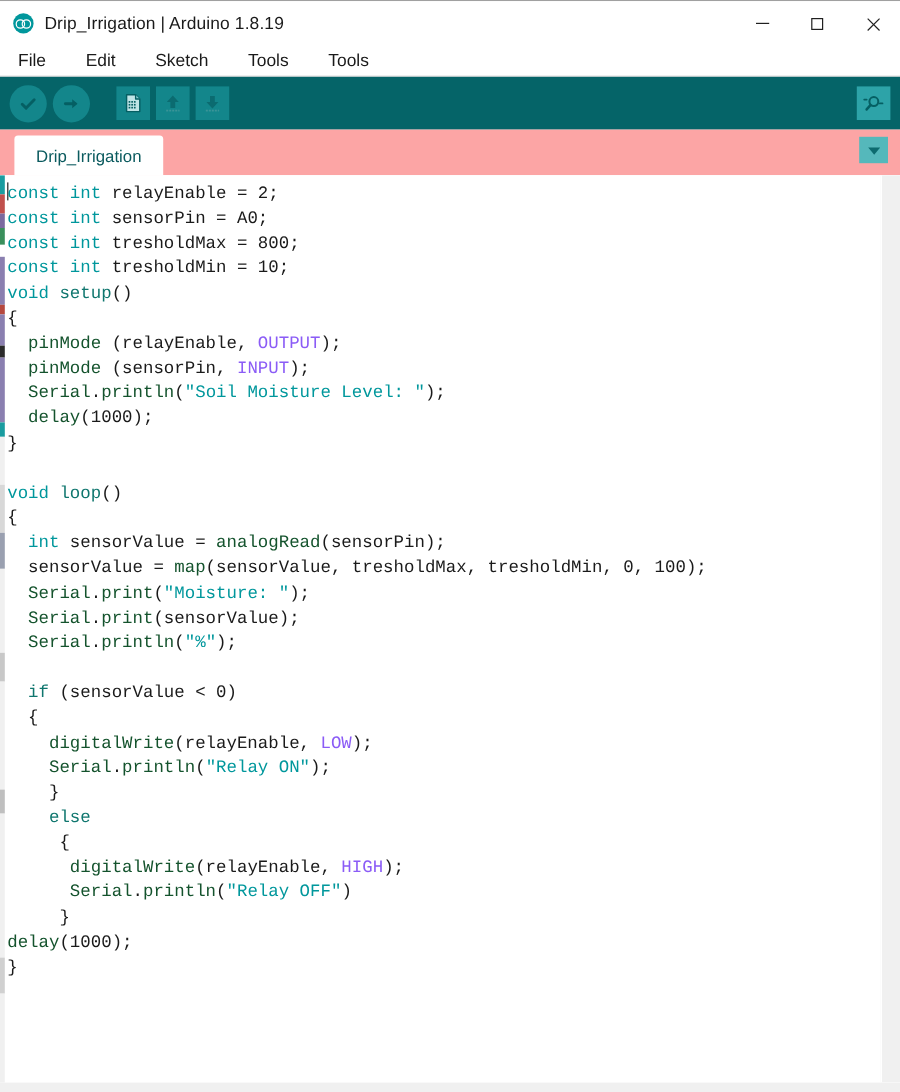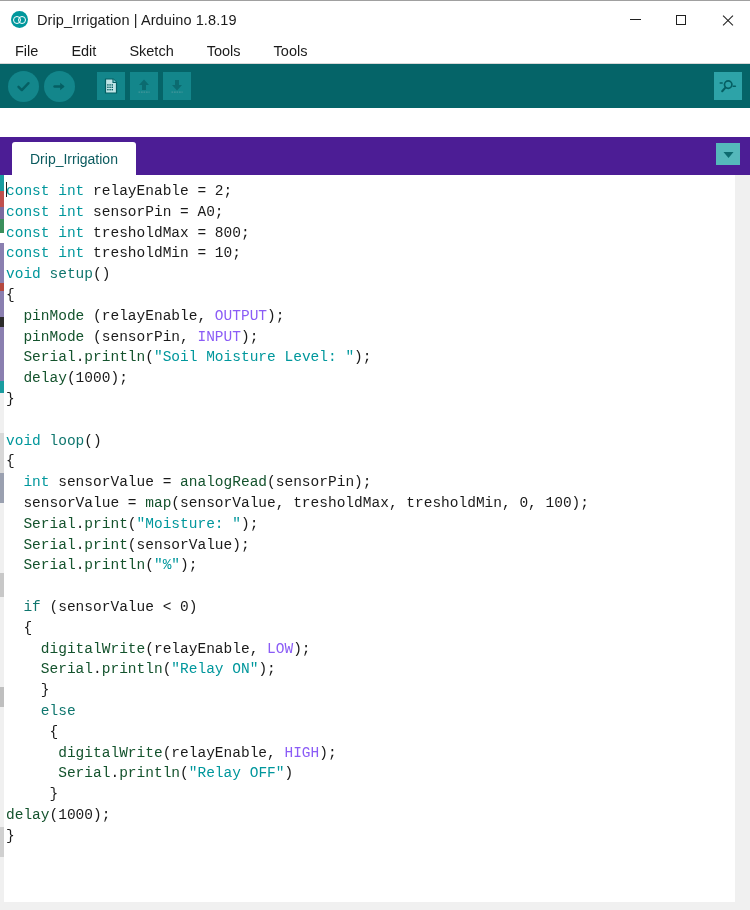--- a/index.html
+++ b/index.html
@@ -149,26 +149,25 @@
     background: #2da3a8;
     display: flex;
     align-items: center;
     justify-content: center;
   }
 
   
   .tabbar {
     height: 38px;
     flex: 0 0 38px;
-    background: #4c1d95;
+    background: #fca5a5;
     display: flex;
     align-items: flex-end;
     position: relative;
     padding-left: 12px;
-    margin-top: 29px;
   }
   .tab {
     height: 33px;
     background: #ffffff;
     display: flex;
     align-items: center;
     padding: 0 18px;
     border-radius: 3px 3px 0 0;
     font-size: 14px;
     color: #0a5a5e;

